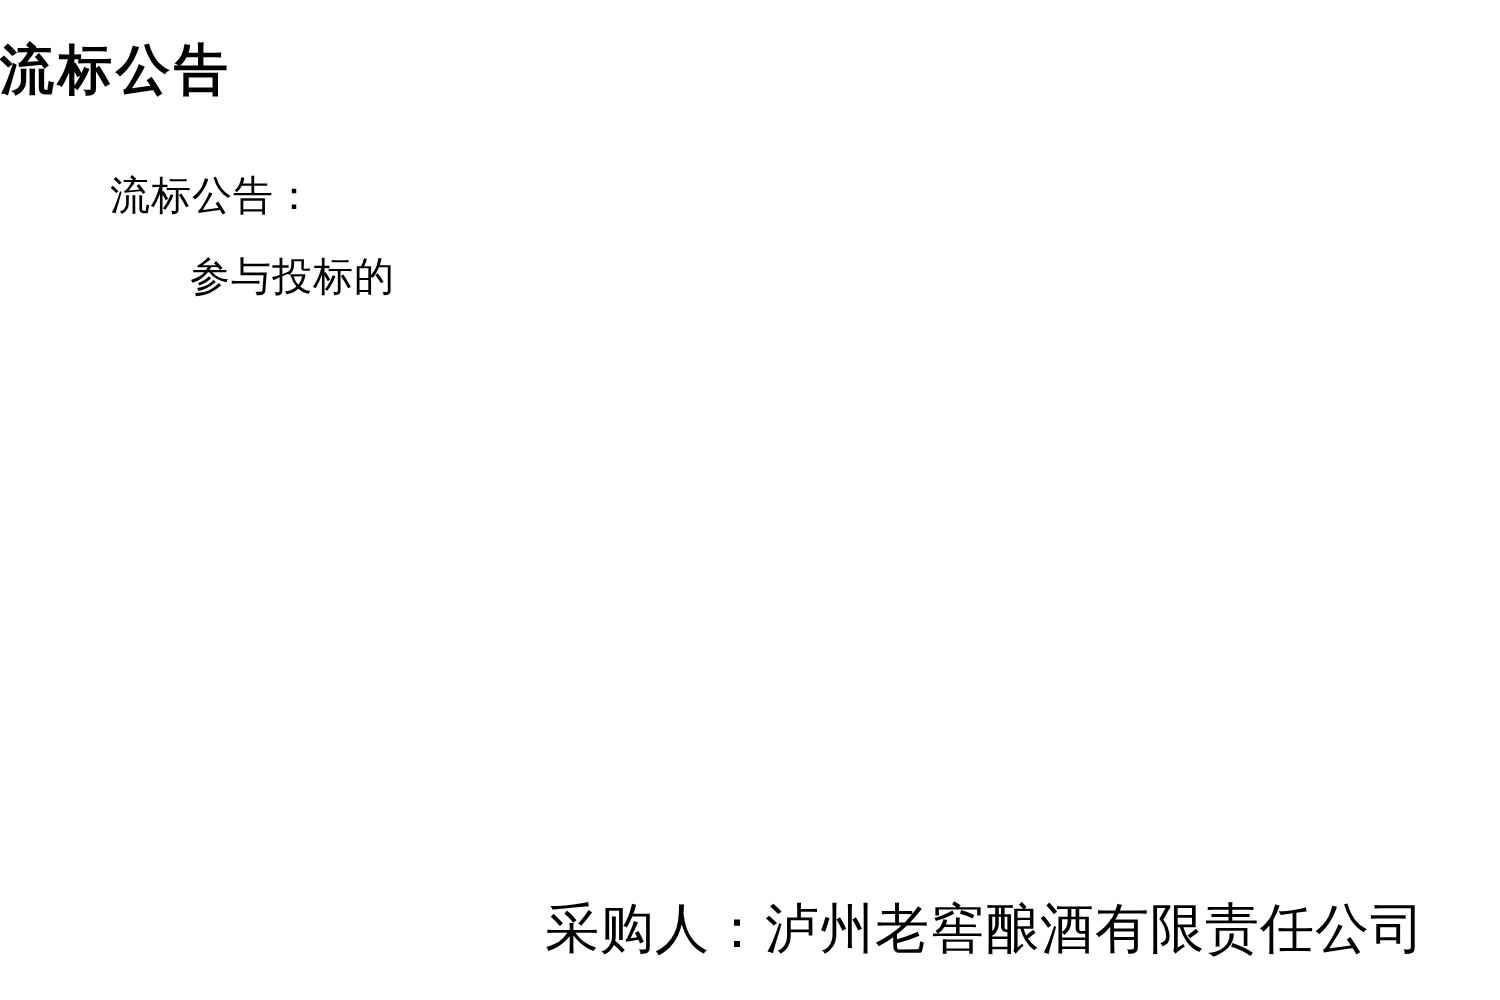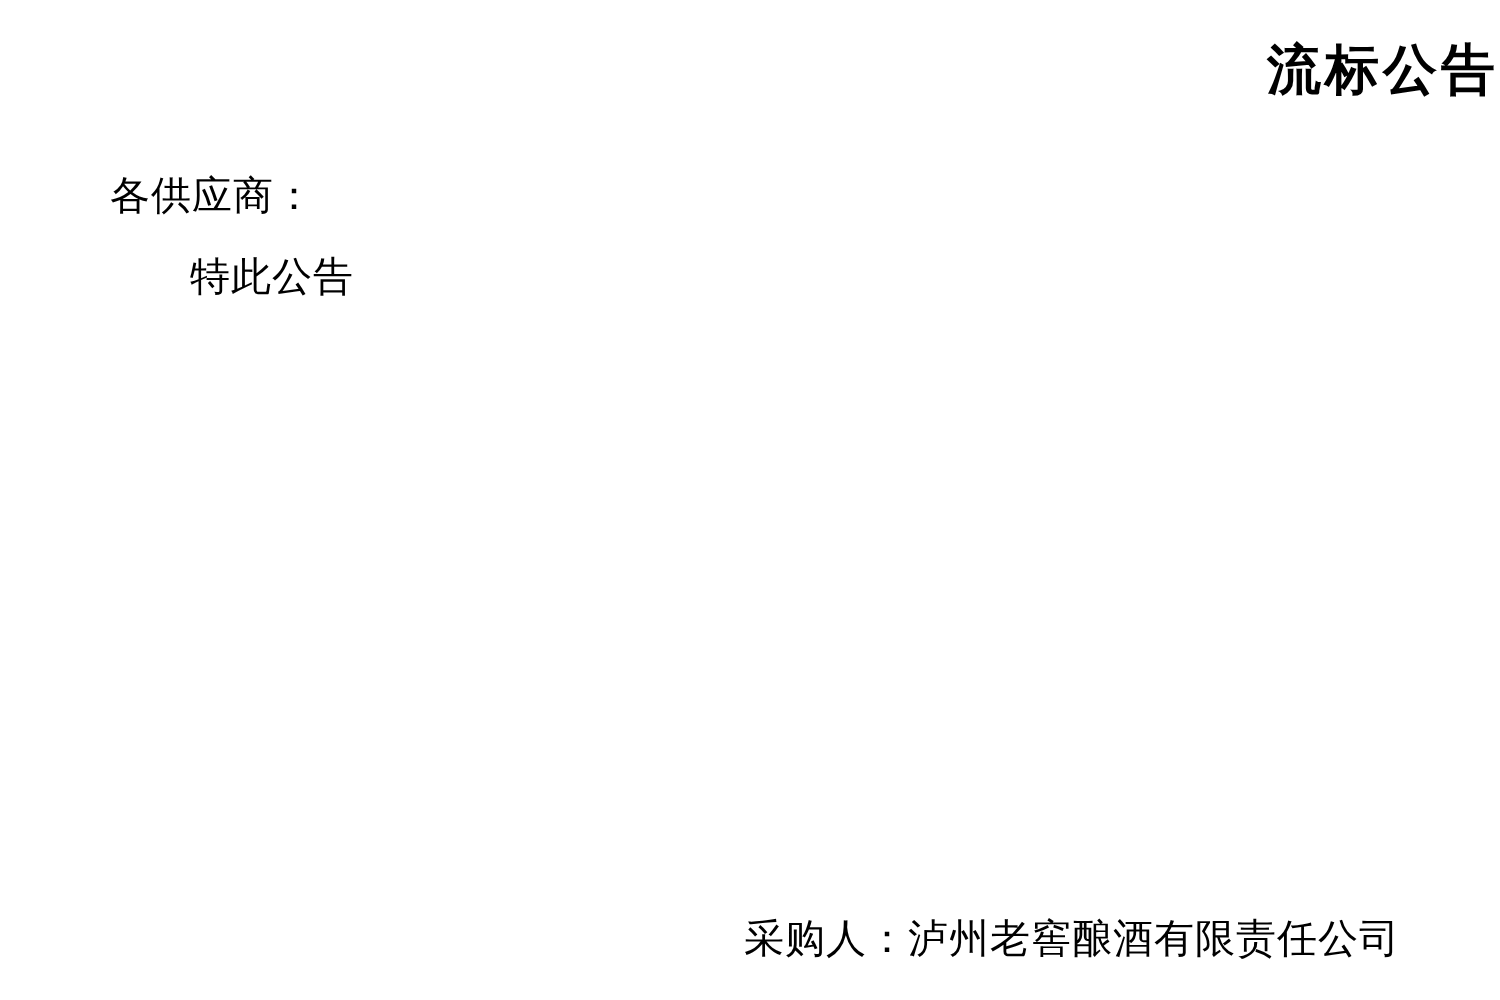--- a/index.html
+++ b/index.html
@@ -15,25 +15,25 @@
     overflow: hidden;
   }
   .page {
     position: relative;
     width: 1500px;
     height: 1000px;
     box-sizing: border-box;
     padding: 0;
   }
   .doc-title {
-    text-align: right;
+    text-align: left;
     font-size: 54px;
     font-weight: bold;
     letter-spacing: 4px;
-    margin: 38px 1px 0 0;
+    margin: 38px 8px 0 0;
     line-height: 1.2;
   }
   .body-block {
     margin: 0 auto;
     width: 1300px;
     padding: 0 10px;
     box-sizing: border-box;
   }
   .salutation {
     font-size: 40px;
@@ -55,38 +55,38 @@
   }
   .closing {
     font-size: 40px;
     line-height: 1.6;
     margin-top: 18px;
     text-indent: 2em;
     letter-spacing: 1px;
   }
   .signature {
     position: absolute;
-    right: 100px;
+    right: 75px;
     bottom: 72px;
-    font-size: 40px;
+    font-size: 54px;
     letter-spacing: 1px;
     white-space: nowrap;
   }
 </style>
 </head>
 <body>
 
 <div class="page">
 
   <h1 class="doc-title">流标公告</h1>
 
   <div class="body-block">
 
-    <div class="salutation">各供应商：</div>
+    <div class="salutation">流标公告：</div>
 
 
-    <div class="closing">特此公告</div>
+    <div class="closing">参与投标的</div>
 
   </div>
 
   <div class="signature">采购人：泸州老窖酿酒有限责任公司</div>
 
 </div>
 
 </body></html>

